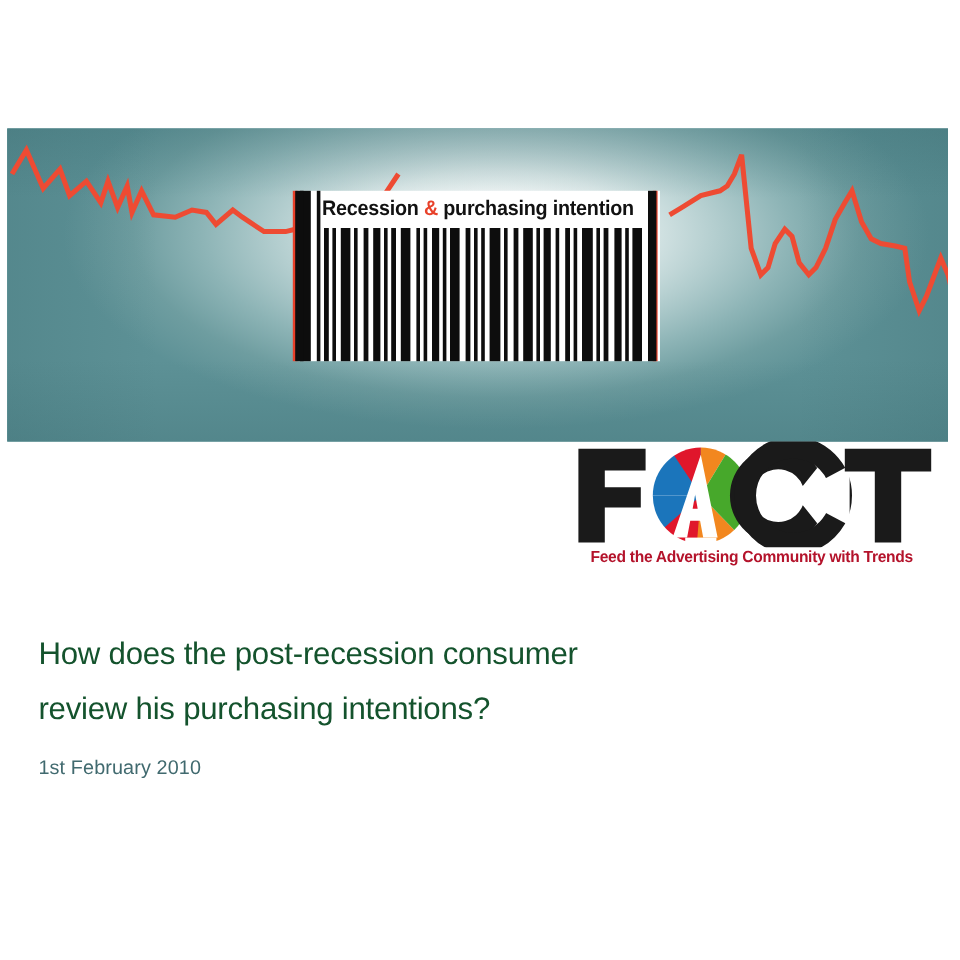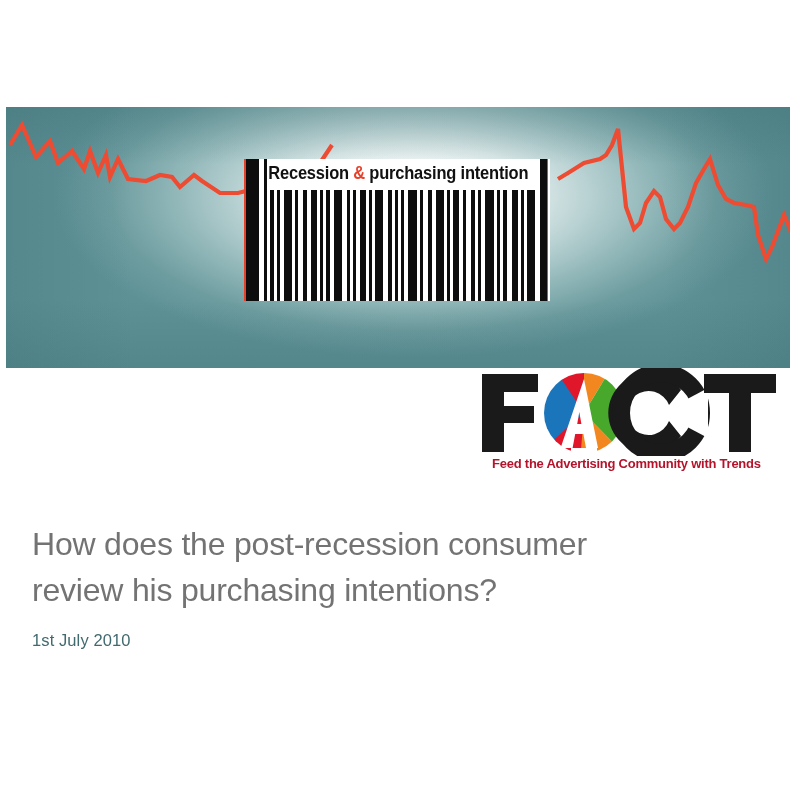--- a/index.html
+++ b/index.html
@@ -152,23 +152,23 @@
 
   
   #title-block {
     position: absolute;
     left: 32px;
     top: 521px;
     width: 730px;
   }
   #page-title {
     font-family: "Liberation Sans", sans-serif;
-    font-size: 32px;
+    font-size: 26px;
     line-height: 46px;
-    color: #737373;
+    color: #14532d;
     font-weight: normal;
     letter-spacing: -0.2px;
     white-space: pre-line;
     margin: 0;
   }
   #page-date {
     margin-top: 18px;
     font-family: "Liberation Sans", sans-serif;
     font-size: 16.5px;
     color: #416a6f;
@@ -283,14 +283,14 @@
       <path d="M228,6 L300,6 L300,25 L275,25 L275,84 L253,84 L253,25 L228,25 Z" fill="#1a1a1a"></path>
     </g>
   </svg>
 
   <div id="fact-tagline">Feed the Advertising Community with Trends</div>
 </div>
 
 <div id="title-block">
   <h1 id="page-title">How does the post-recession consumer
 review his purchasing intentions?</h1>
-  <div id="page-date">1st July 2010</div>
+  <div id="page-date">1st February 2010</div>
 </div>
 
 </body></html>

